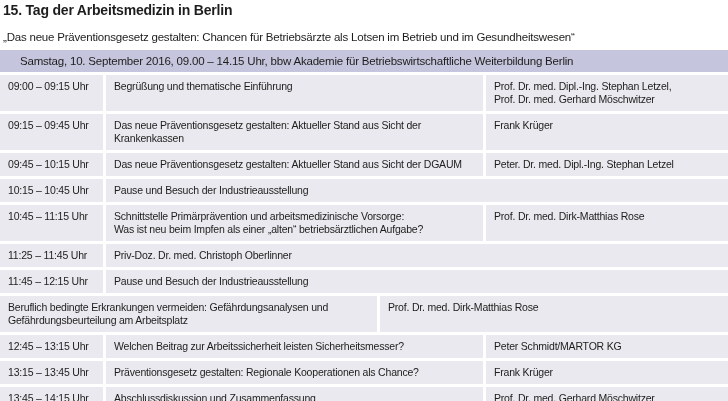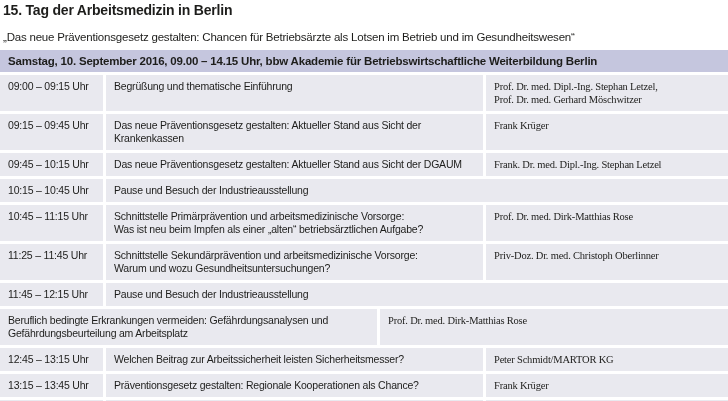--- a/index.html
+++ b/index.html
@@ -28,38 +28,38 @@
     margin-top: 6px;
     display: flex;
     flex-direction: column;
     row-gap: 3px;
   }
   .schedule-bar {
     background: #c5c6de;
     height: 22px;
     line-height: 22px;
     font-size: 11.5px;
-    font-weight: bold;
-    padding-left: 8px;
+    font-weight: normal;
+    padding-left: 20px;
     letter-spacing: -0.2px;
     white-space: nowrap;
   }
   .row { display: flex; column-gap: 3px; }
   .cell {
     background: #e9e9ef;
     font-size: 10.5px;
     line-height: 13px;
     padding: 5px 6px 5px 8px;
     white-space: pre-line;
     letter-spacing: -0.2px;
     box-sizing: content-box;
   }
   .cell.time    { width: 89px;  flex: 0 0 auto; white-space: nowrap; }
   .cell.topic   { width: 363px; flex: 0 0 auto; }
-  .cell.speaker { flex: 1 1 auto; font-family: Liberation Serif, serif; }
+  .cell.speaker { flex: 1 1 auto; }
   .row.fullspan .cell.topic { width: auto; flex: 1 1 auto; }
 </style>
 </head>
 <body>
 
 <div class="titles">
   <div class="doc-title">15. Tag der Arbeitsmedizin in Berlin</div>
   <div class="doc-subtitle">„Das neue Präventionsgesetz gestalten: Chancen für Betriebsärzte als Lotsen im Betrieb und im Gesundheitswesen“</div>
 </div>
 
@@ -75,39 +75,37 @@
 
   <div class="row">
     <div class="cell time">09:15 – 09:45 Uhr</div>
     <div class="cell topic">Das neue Präventionsgesetz gestalten: Aktueller Stand aus Sicht der Krankenkassen</div>
     <div class="cell speaker">Frank Krüger</div>
   </div>
 
   <div class="row">
     <div class="cell time">09:45 – 10:15 Uhr</div>
     <div class="cell topic">Das neue Präventionsgesetz gestalten: Aktueller Stand aus Sicht der DGAUM</div>
-    <div class="cell speaker">Frank. Dr. med. Dipl.-Ing. Stephan Letzel</div>
+    <div class="cell speaker">Peter. Dr. med. Dipl.-Ing. Stephan Letzel</div>
   </div>
 
   <div class="row fullspan">
     <div class="cell time">10:15 – 10:45 Uhr</div>
     <div class="cell topic">Pause und Besuch der Industrieausstellung</div>
   </div>
 
   <div class="row">
     <div class="cell time">10:45 – 11:15 Uhr</div>
     <div class="cell topic">Schnittstelle Primärprävention und arbeitsmedizinische Vorsorge:
 Was ist neu beim Impfen als einer „alten“ betriebsärztlichen Aufgabe?</div>
     <div class="cell speaker">Prof. Dr. med. Dirk-Matthias Rose</div>
   </div>
 
   <div class="row">
     <div class="cell time">11:25 – 11:45 Uhr</div>
-    <div class="cell topic">Schnittstelle Sekundärprävention und arbeitsmedizinische Vorsorge:
-Warum und wozu Gesundheitsuntersuchungen?</div>
     <div class="cell speaker">Priv-Doz. Dr. med. Christoph Oberlinner</div>
   </div>
 
   <div class="row fullspan">
     <div class="cell time">11:45 – 12:15 Uhr</div>
     <div class="cell topic">Pause und Besuch der Industrieausstellung</div>
   </div>
 
   <div class="row">
     <div class="cell topic">Beruflich bedingte Erkrankungen vermeiden: Gefährdungsanalysen und

